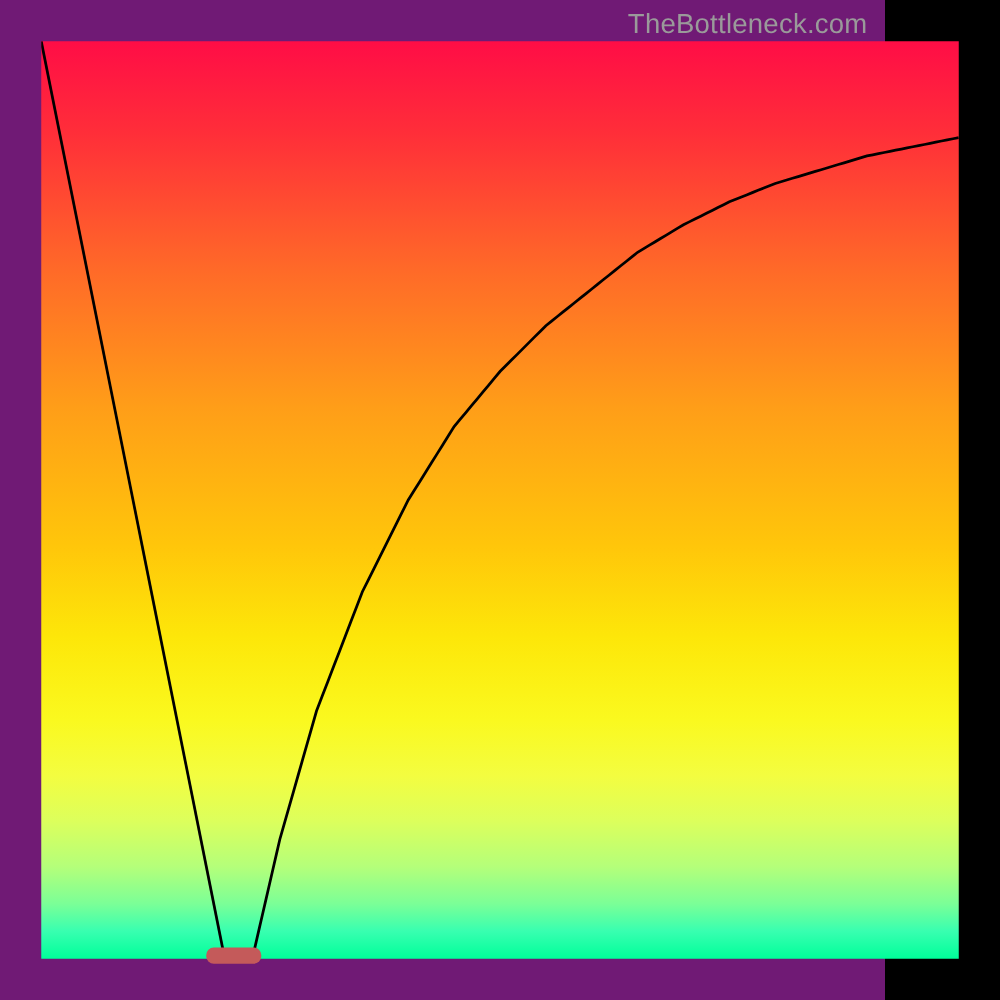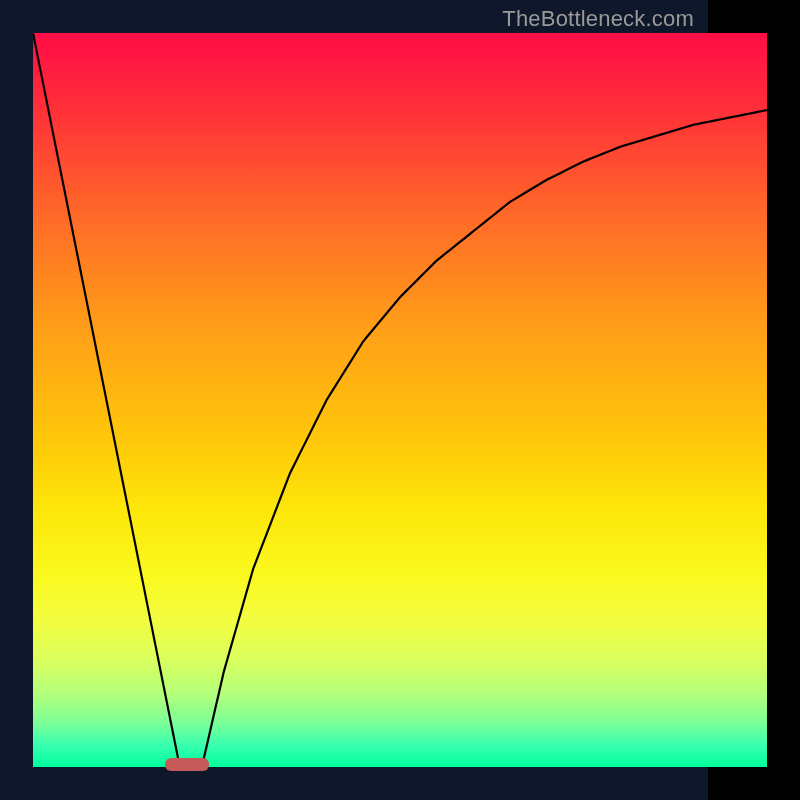--- a/index.html
+++ b/index.html
@@ -8,21 +8,21 @@
     width: 800px;
     height: 800px;
     overflow: hidden;
     background: #000;
     font-family: Arial, Helvetica, sans-serif;
   }
   .frame {
     position: relative;
     width: 708px;
     height: 800px;
-    background: #0f172a;
+    background: #701a75;
   }
   .plot-area {
     position: absolute;
     left: 33px;
     top: 33px;
     width: 734px;
     height: 734px;
     
     background: linear-gradient(
       to bottom,

